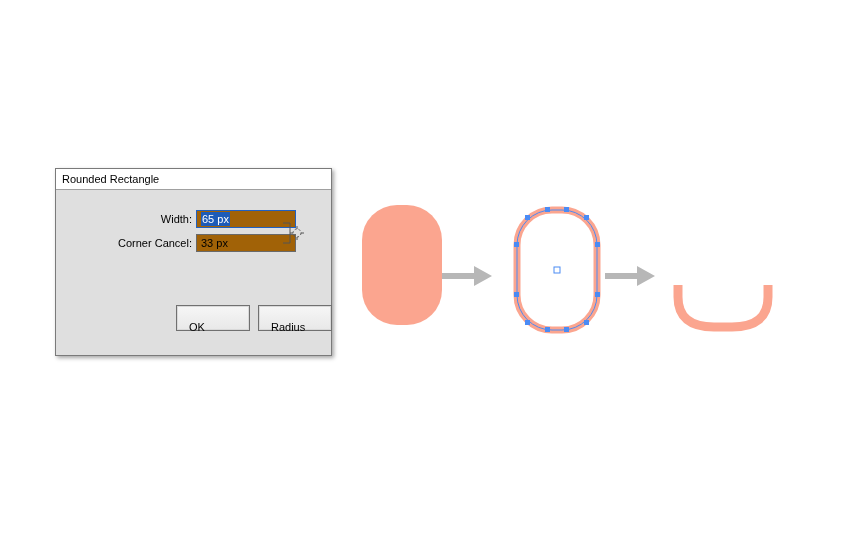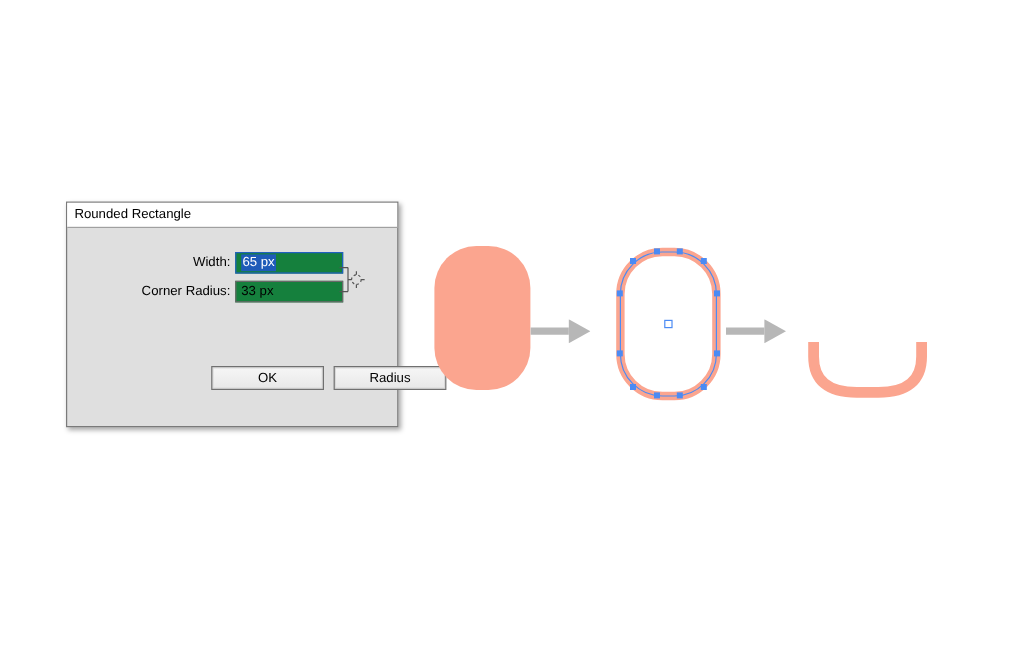--- a/index.html
+++ b/index.html
@@ -43,24 +43,24 @@
     align-items: center;
     margin-bottom: 6px;
   }
   .field-label {
     width: 126px;
     text-align: right;
     padding-right: 4px;
     font-size: 11px;
   }
   .field-input {
-    width: 90px;
+    width: 100px;
     height: 18px;
     border: 1px solid #696969;
-    background: #15803d;
+    background: #a16207;
     font-family: Tahoma, Arial, sans-serif;
     font-size: 11px;
     padding: 0 4px;
     box-sizing: border-box;
     line-height: 16px;
   }
   .field-input.selected {
     border: 1px solid #2060c0;
   }
   .selected-text {
@@ -80,30 +80,30 @@
   .constrain svg { display:block; }
 
   .button-row {
     position: absolute;
     left: 120px;
     top: 115px;
     display: flex;
     gap: 8px;
   }
   .btn {
-    width: 94px;
+    width: 74px;
     height: 20px;
     border: 1px solid #707070;
     background: linear-gradient(#f6f6f6,#e8e8e8);
     font-size: 11px;
     font-family: Tahoma, Arial, sans-serif;
     cursor: pointer;
-    text-align: center;
+    text-align: left;
     line-height: 18px;
-    padding: 0;
+    padding: 12px;
     box-shadow: 0 0 0 1px #d9d9d9 inset;
   }
 
   .illus {
     position: absolute;
     top: 200px;
   }
   .arrow {
     position: absolute;
     top: 266px;
@@ -126,21 +126,21 @@
 
     <div class="field-row">
       <div class="field-label">Width:</div>
       <div class="field-input selected">
         <span class="selected-text">65 px</span>
       </div>
     </div>
 
 
     <div class="field-row">
-      <div class="field-label">Corner Radius:</div>
+      <div class="field-label">Corner Cancel:</div>
       <div class="field-input">
         <span>33 px</span>
       </div>
     </div>
 
     <div class="constrain">
       <svg width="22" height="24" viewBox="0 0 22 24">
         <path d="M1 2 H8 M1 22 H8 M8 2 V22" stroke="#555" stroke-width="1" fill="none"></path>
         <circle cx="15" cy="12" r="4" fill="none" stroke="#555" stroke-width="1" stroke-dasharray="2,2"></circle>
         <line x1="15" y1="5" x2="15" y2="8" stroke="#555" stroke-width="1"></line>

